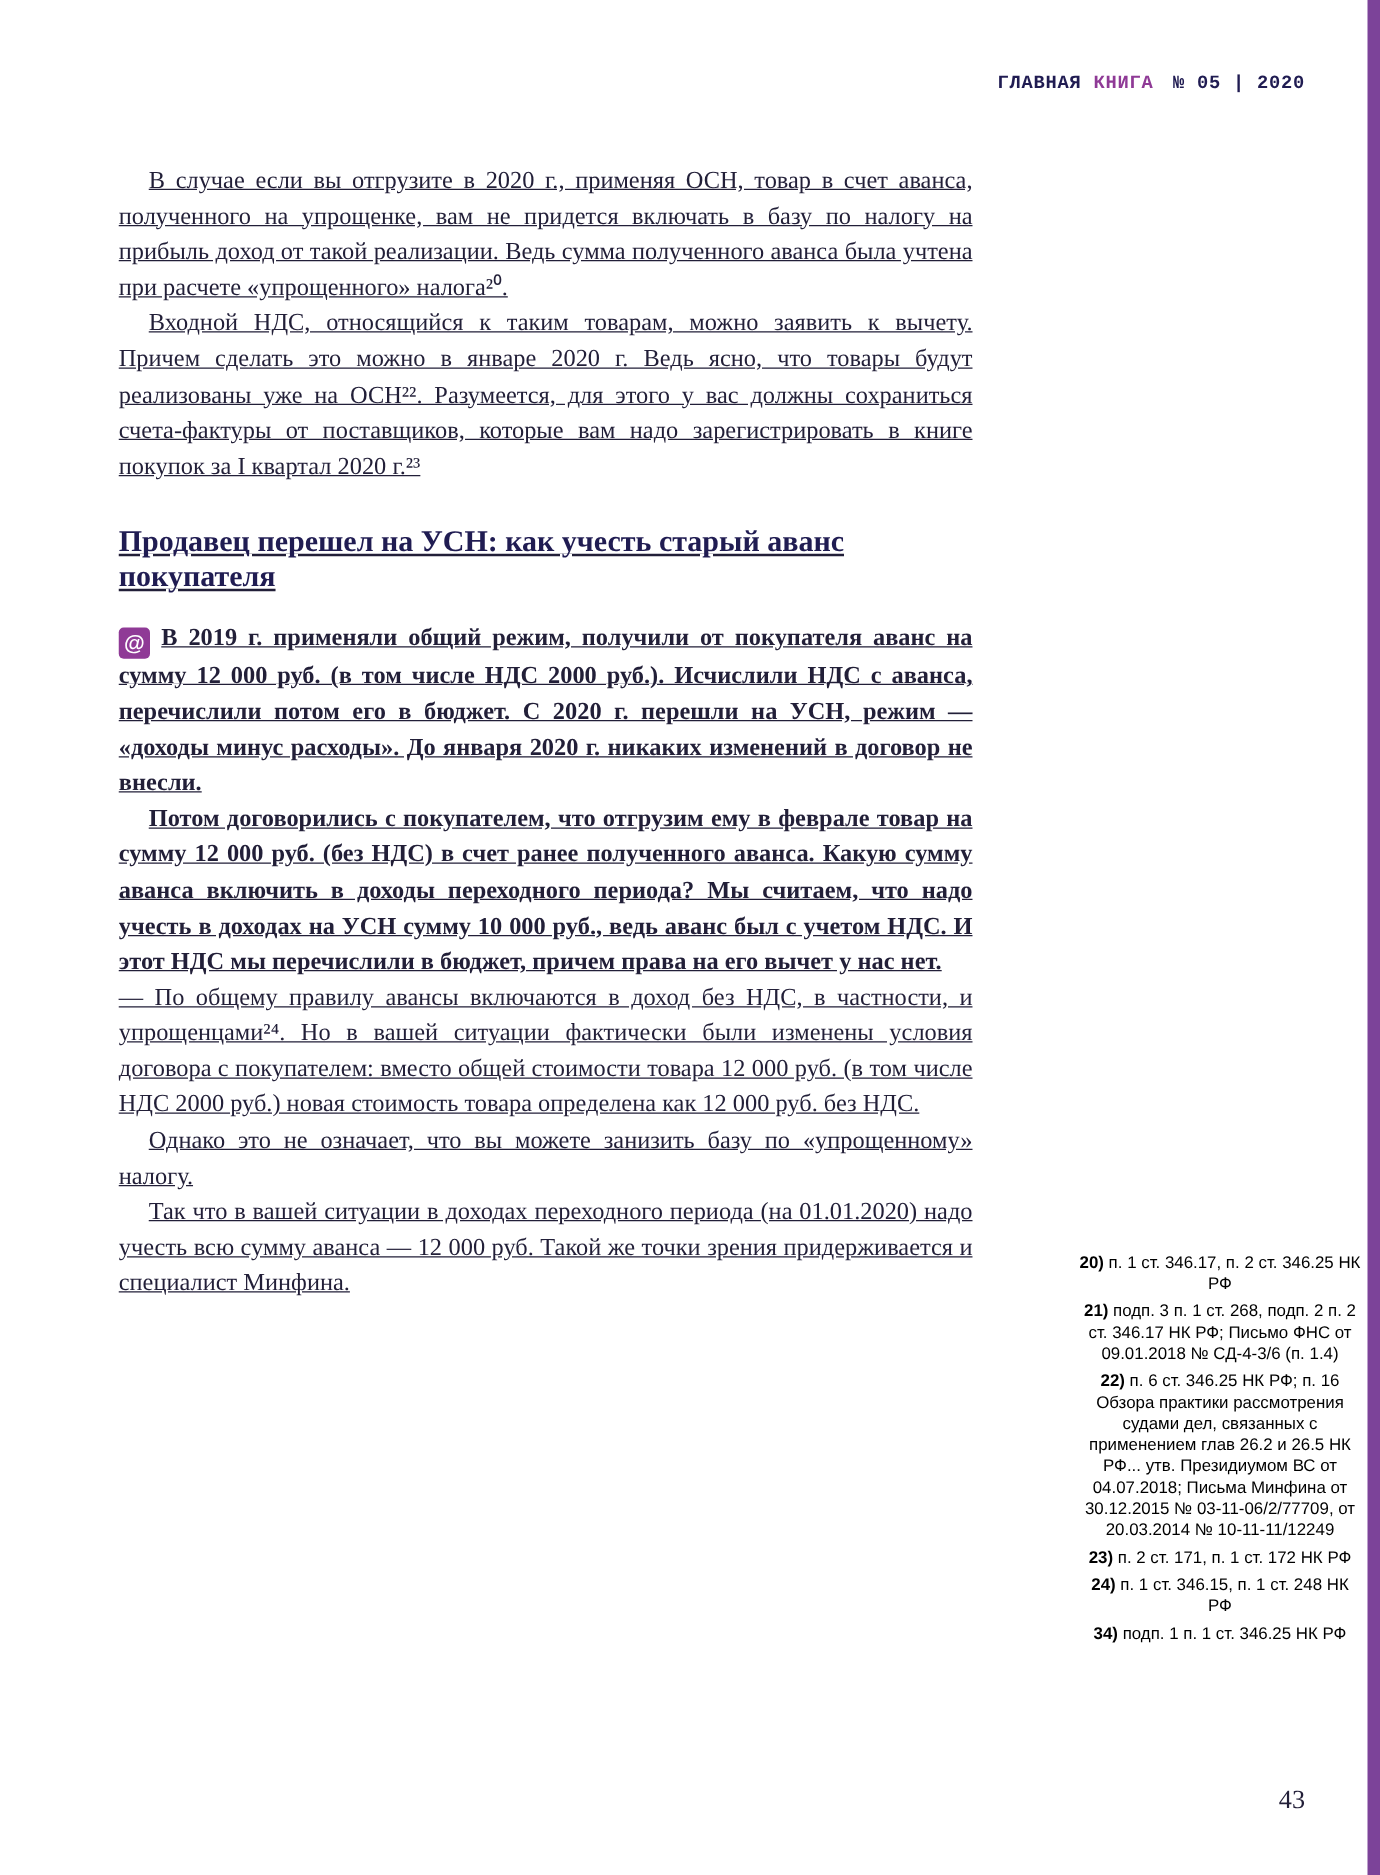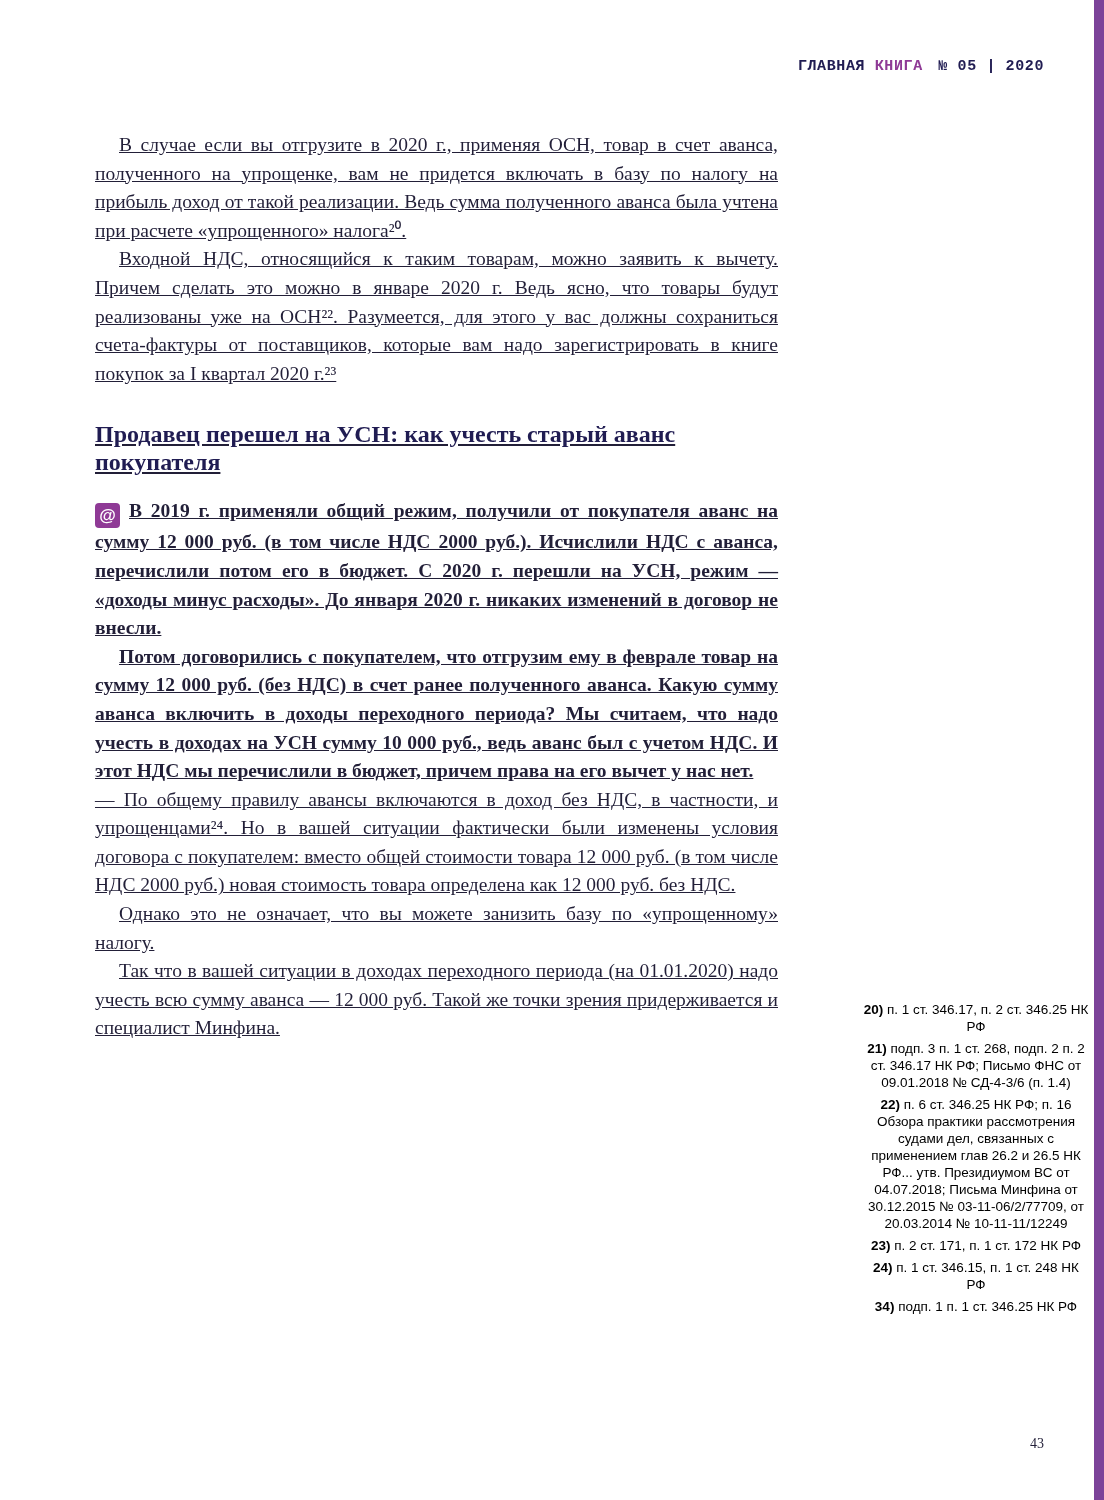--- a/index.html
+++ b/index.html
@@ -84,21 +84,21 @@
     color: #000000;
     text-align: center;
     margin-left: 40px;
   }
   .footnote { margin-bottom: 5px; }
   .fn-num { font-weight: bold; }
 
   .page-number {
     position: absolute;
     right: 60px; bottom: 48px;
-    font-size: 14px;
+    font-size: 21px;
     color: #221f38;
   }
 </style>
 </head>
 <body>
 
 <div class="accent-stripe"></div>
 
 <div class="page-header">
   <span class="brand-1">ГЛАВНАЯ</span>

